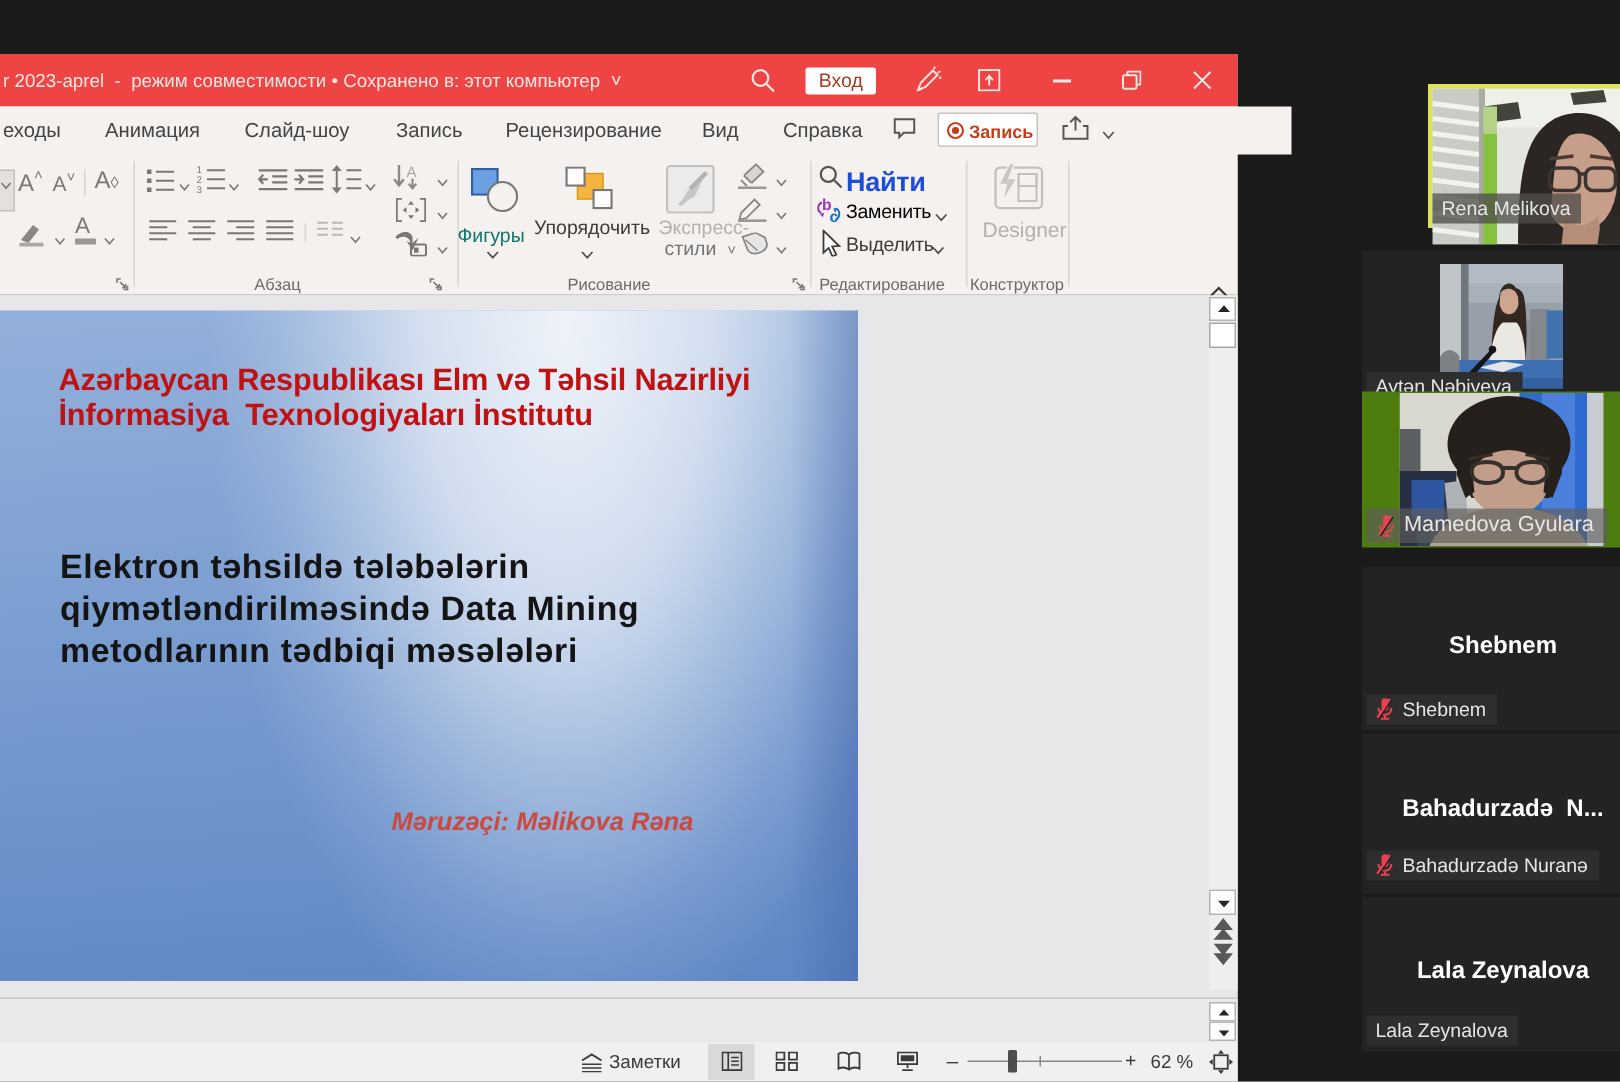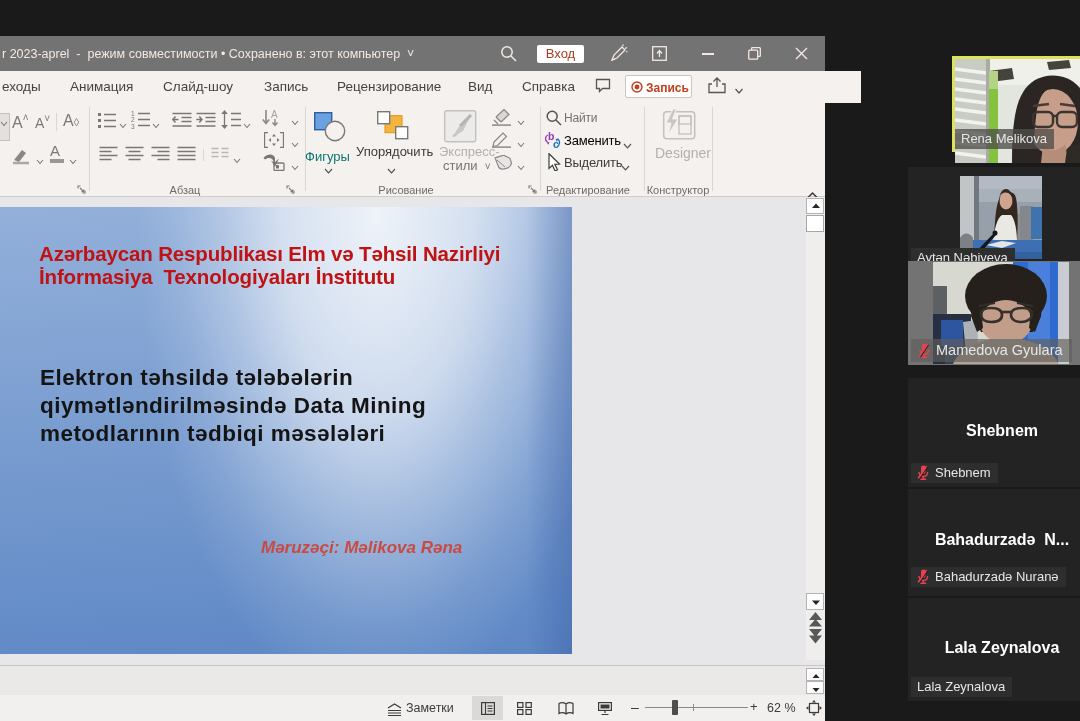--- a/index.html
+++ b/index.html
@@ -1,20 +1,20 @@
 <!DOCTYPE html>
 <html><head>
 <meta charset="utf-8">
 <style>
 html,body{margin:0;padding:0;}
 body{width:1080px;height:721px;background:#1a1a1b;font-family:"Liberation Sans",sans-serif;position:relative;overflow:hidden;}
 .abs{position:absolute;}
 
 #ppwin{left:0;top:36px;width:825px;height:685px;background:#f4f1ef;}
-#titlebar{left:0;top:0;width:825px;height:35px;background:#737373;color:#f3e2dc;font-size:13px;}
+#titlebar{left:0;top:0;width:825px;height:35px;background:#ef4444;color:#f3e2dc;font-size:13px;}
 #titletext{left:2px;top:11px;font-size:12.5px;white-space:nowrap;color:#f5e8e3;}
 #tabrow{left:0;top:35px;width:825px;height:32px;background:#f4f1ef;padding-left:36px;}
 .tab{position:absolute;top:8px;font-size:13.5px;color:#444;white-space:nowrap;}
 #ribbon{left:0;top:67px;width:825px;height:93px;background:#f4f1ef;border-bottom:1px solid #cfccc9;}
 .gsep{position:absolute;top:4px;height:84px;width:1px;background:#d9d6d3;}
 .glabel{position:absolute;top:81px;font-size:11px;color:#6e6b68;text-align:center;}
 .dlg{position:absolute;top:82px;width:9px;height:9px;}
 .icn{position:absolute;color:#7a7875;}
 
 #editor{left:0;top:161px;width:825px;height:524px;background:#e7e6e8;}
@@ -301,21 +301,21 @@
           <path d="M8 5.5 V8 H5.5"></path>
           <path d="M3 3 L6.8 6.8 M6.8 6.8 V4.4 M6.8 6.8 H4.4"></path>
         </g>
       </svg>
     <div class="gsep" style="left:540px;"></div>
 
     <div class="abs" style="left:546px;top:7px;"><svg width="16" height="16">
           <circle cx="6.2" cy="6.2" r="5" fill="none" stroke="#565450" stroke-width="1.5"></circle>
           <path d="M10 10 L15 15" stroke="#565450" stroke-width="1.5"></path>
         </svg></div>
-    <div class="abs icn" style="left:564px;top:8px;font-size:12px;letter-spacing:-0.2px;color:#737373;">Найти</div>
+    <div class="abs icn" style="left:564px;top:8px;font-size:18px;letter-spacing:-0.2px;color:#1d4ed8;font-weight:bold;">Найти</div>
     <div class="abs" style="left:544px;top:28px;"><svg width="18" height="19">
           <text x="4" y="9" font-size="10.5" font-weight="bold" fill="#9437b1" font-family="Liberation Sans">b</text>
           <text x="9" y="17" font-size="10.5" font-weight="bold" fill="#1a70c2" font-family="Liberation Sans">c</text>
           <path d="M3.5 11 C0.5 9.5 1 5 4 4" fill="none" stroke="#9437b1" stroke-width="1.3"></path>
           <path d="M2.5 11.5 L5.5 11 L4.5 13.8 Z" fill="#9437b1"></path>
           <path d="M13.5 8 C16.5 9.5 16 14.5 13 15.5" fill="none" stroke="#1a70c2" stroke-width="1.3"></path>
           <path d="M14.5 7.5 L11.5 8 L12.8 10.8 Z" fill="#1a70c2"></path>
         </svg></div>
     <div class="abs icn" style="left:564px;top:30px;font-size:13px;letter-spacing:-0.2px;color:#000000;">Заменить</div>
     <div class="abs" style="left:623px;top:33px;"><svg width="9" height="8">
@@ -482,21 +482,21 @@
     <path d="M33 67 C34 54 37 42 42 39 L51 39 C55 43 57 55 57 67 Z" fill="#eae8e3"></path>
     <rect x="0" y="64" width="82" height="19" fill="#3d6fb2"></rect>
     <rect x="0" y="76" width="82" height="7" fill="#33609e"></rect>
     <path d="M26 69 L42 65 L56 67 L42 72 Z" fill="#e3e5e6"></path>
     <path d="M12 80 L34 57 L36 59 L16 82 Z" fill="#14161a"></path>
     <circle cx="35" cy="57" r="2.5" fill="#14161a"></circle>
     <path d="M0 62 C3 56 10 56 13 62 L13 83 L0 83 Z" fill="#7d8084"></path>
   </svg>
   <div class="nlabel">Aytən Nəbiyeva</div>
 </div>
-<div class="tile" style="top:261px;height:104px;background:#737373;">
+<div class="tile" style="top:261px;height:104px;background:#4d7c0f;">
   <svg width="136" height="102" style="position:absolute;left:25px;top:1px;">
     <rect width="136" height="102" fill="#d7d8d0"></rect>
     <rect x="80" y="0" width="45" height="102" fill="#2e6ad0"></rect>
     <rect x="95" y="0" width="22" height="102" fill="#4a80dc"></rect>
     <rect x="125" y="0" width="11" height="102" fill="#c9cdd2"></rect>
     <rect x="0" y="24" width="14" height="30" fill="#5c6063"></rect>
     <rect x="0" y="52" width="38" height="50" fill="#273043"></rect>
     <rect x="8" y="58" width="22" height="26" fill="#2e55a0"></rect>
     <rect x="12" y="84" width="20" height="18" fill="#35425c"></rect>
     <path d="M30 60 L44 58 L46 102 L34 102 Z" fill="#aeb2b6"></path>

